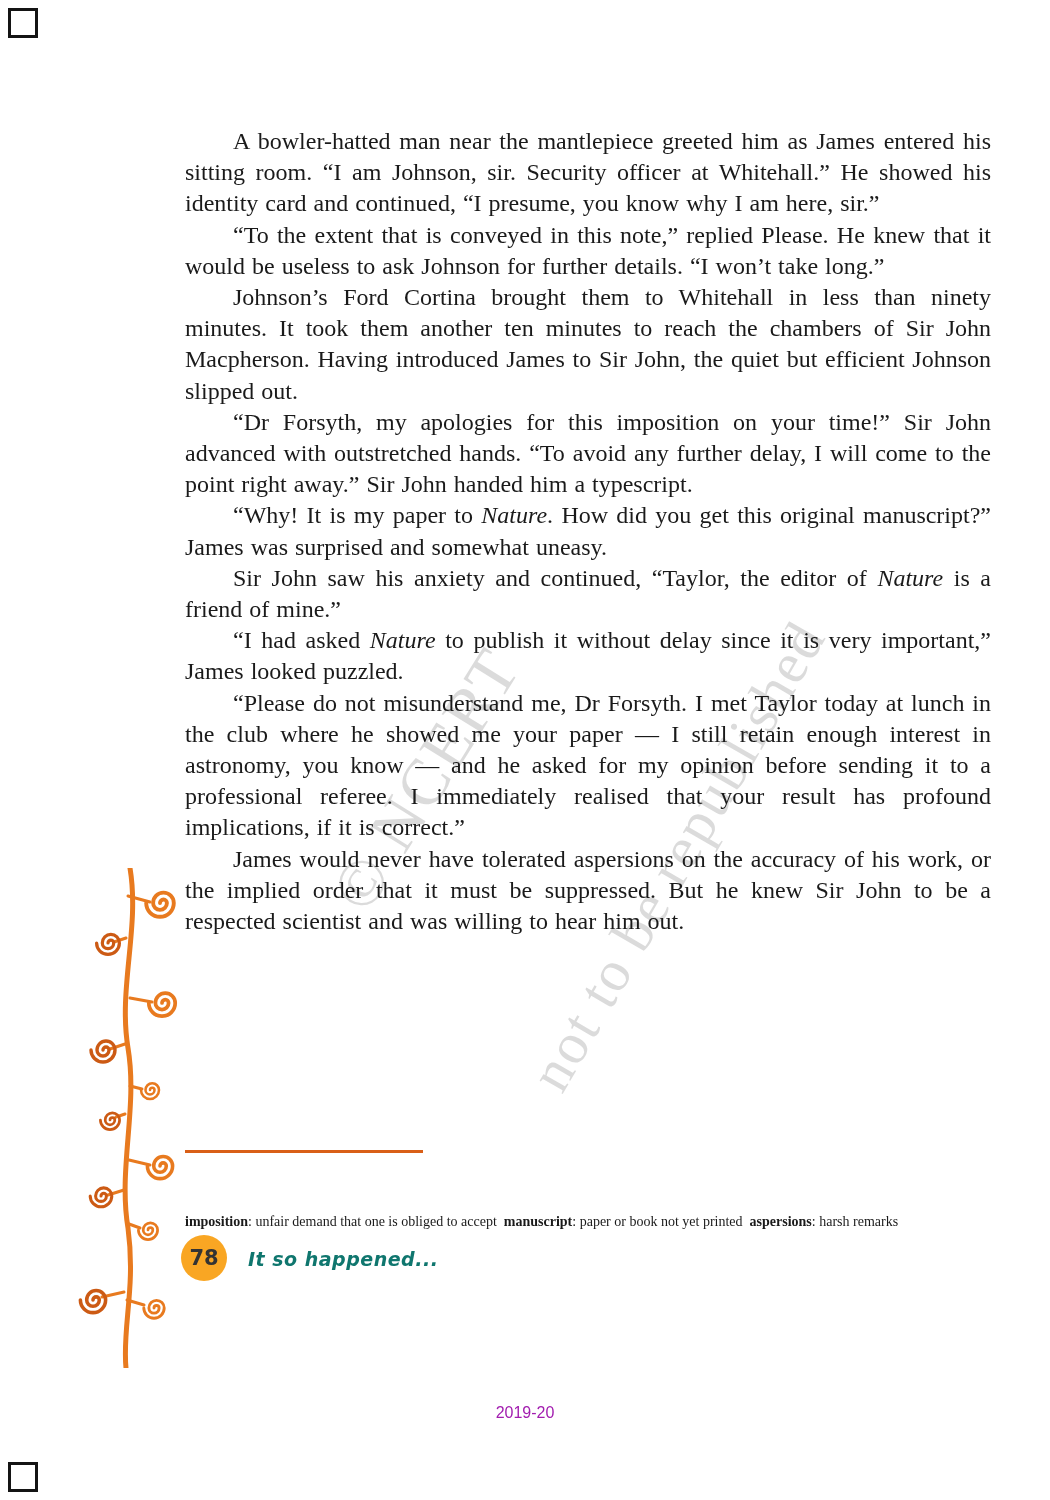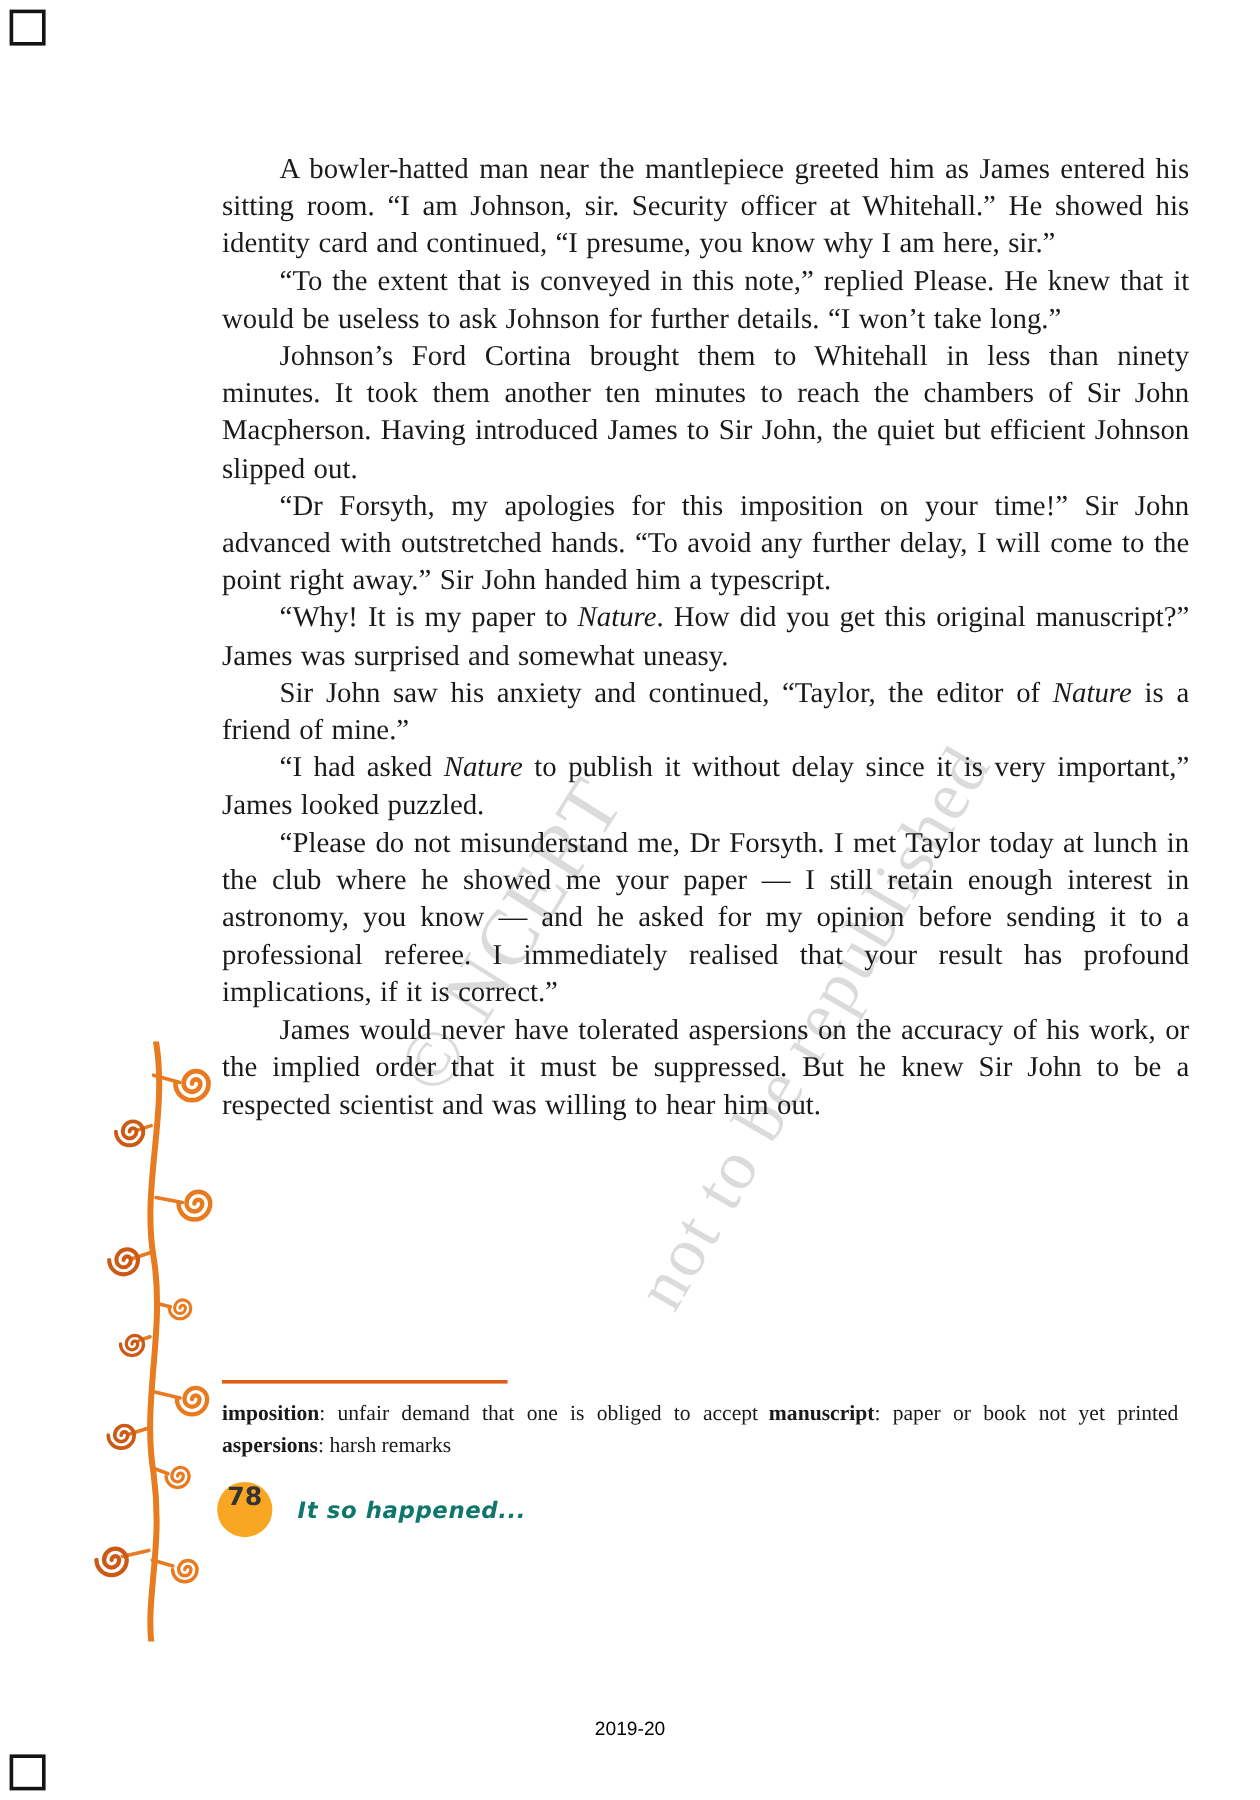--- a/index.html
+++ b/index.html
@@ -41,43 +41,42 @@
   .para{margin:0;text-indent:2.0em;}
   .it{font-style:italic;}
   .b{font-weight:bold;}
 
   
   .footnote-rule{
     position:absolute;left:185px;top:1150px;width:238px;height:0;
     border-top:3px solid #d95f17;
   }
   .footnote{
-    position:absolute;left:185px;top:1164px;width:806px;
-    font-size:18px;line-height:27px;text-align:justify;font-family:Liberation Serif, serif;
+    position:absolute;left:185px;top:1208px;width:806px;
+    font-size:14px;line-height:27px;text-align:justify;font-family:Liberation Serif, serif;
   }
 
   
   .page-badge{
     position:absolute;left:181px;top:1235px;width:46px;height:46px;
     border-radius:50%;background:#f9a623;
-    display:flex;justify-content:center;
+    display:flex;align-items:center;justify-content:center;
     font-size:21px;font-weight:bold;color:#333;
     font-family:"DejaVu Sans",sans-serif;
   }
   .book-title{
     position:absolute;left:248px;top:1248px;
     color:#0f766e;font-weight:bold;font-style:italic;
     font-size:19px;letter-spacing:0.5px;
     font-family:"DejaVu Sans",sans-serif;
   }
   .year{
     position:absolute;left:0;top:1404px;width:1050px;
-    text-align:center;font-size:16px;color:#000000;
+    text-align:center;font-size:16px;color:#a21caf;
     font-family:"Liberation Sans",sans-serif;
-    margin-top:29px;
   }
 
   
   .vine{position:absolute;left:68px;top:868px;}
   .stem{stroke:#e87a1f;stroke-width:5;fill:none;stroke-linecap:round;}
   .twig{stroke:#e87a1f;stroke-width:3;fill:none;stroke-linecap:round;}
   .sp1{stroke:#e87a1f;stroke-width:3.4;fill:none;}
   .sp2{stroke:#cc5a14;stroke-width:3.4;fill:none;}
 </style>
 </head>

